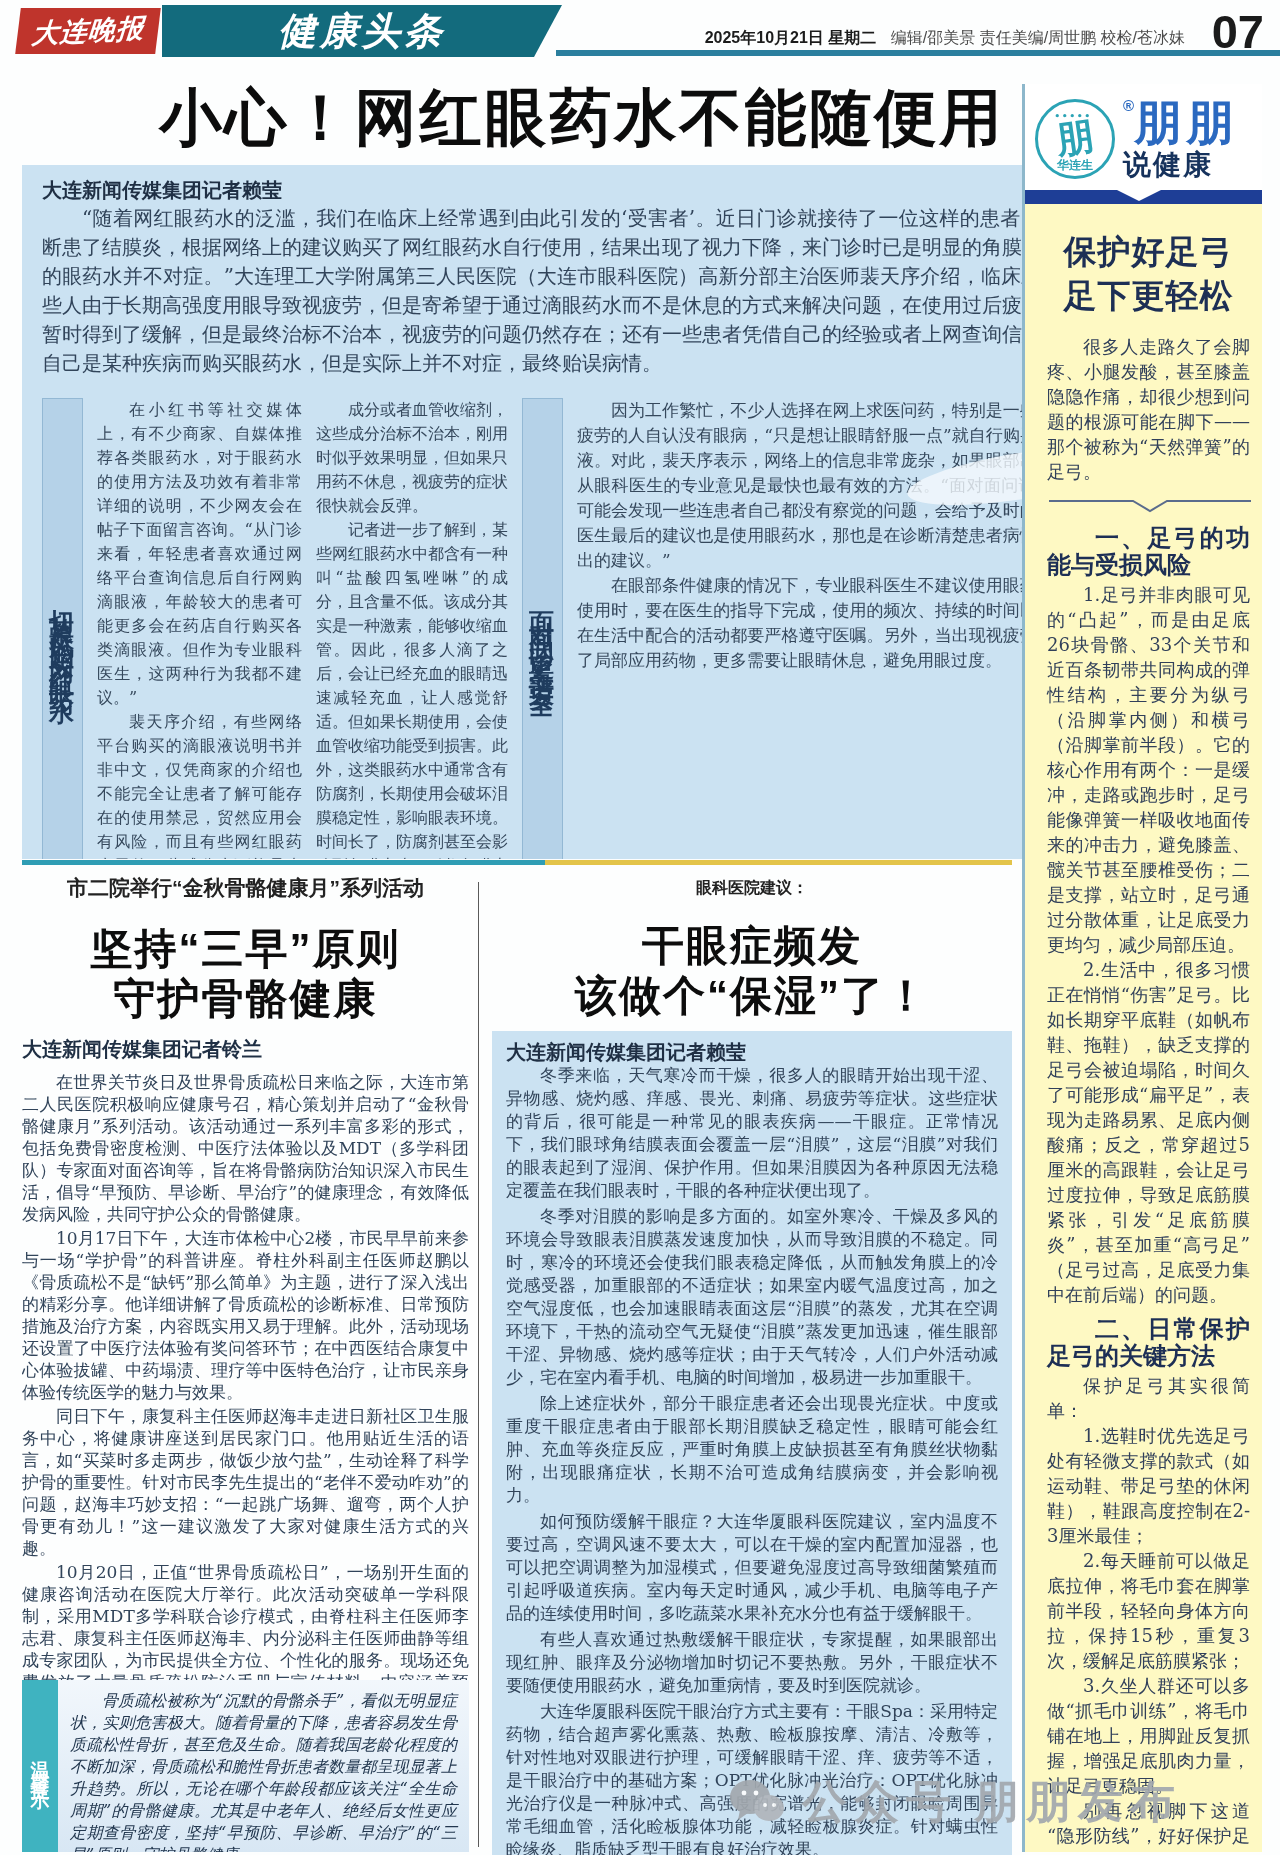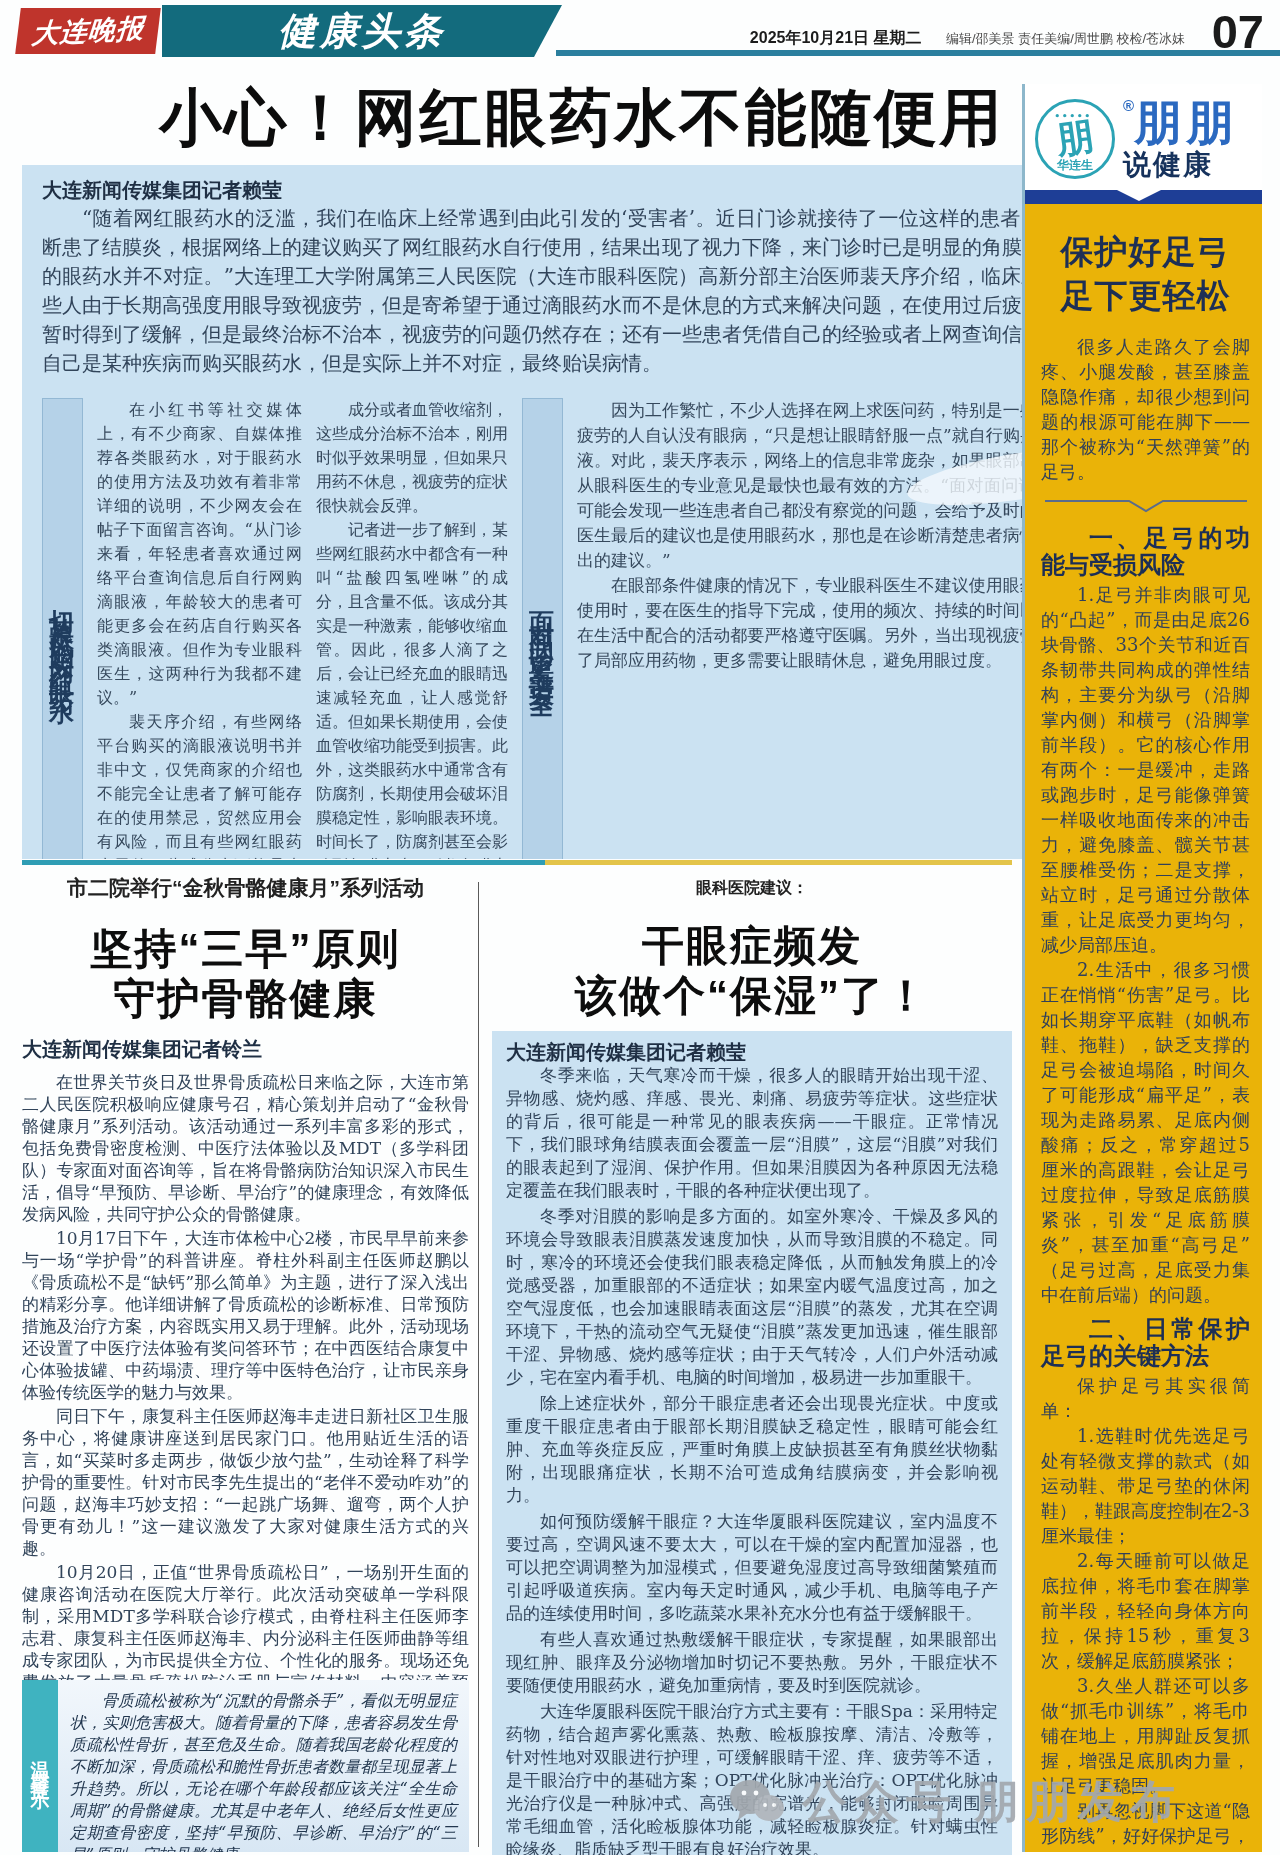--- a/index.html
+++ b/index.html
@@ -29,21 +29,21 @@
   .hdr-banner span {
     color:#fff; font-weight:900; font-size:38px; letter-spacing:4px; font-style:italic;
     font-family:"Liberation Sans","DejaVu Sans",sans-serif;
   }
   .hdr-rule { position:absolute; left:556px; top:50px; right:0; height:6px; background:#2b7f9e; }
   .hdr-date {
     position:absolute; right:95px; top:28px; text-align:right; white-space:nowrap;
     font-family:"Liberation Sans",sans-serif;
   }
   .hdr-date .d { font-weight:bold; font-size:16px; color:#1c1c1c; }
-  .hdr-date .s { font-size:13px; color:#4a4a4a; margin-left:20px; }
+  .hdr-date .s { font-size:16px; color:#4a4a4a; margin-left:10px; }
   .hdr-pagenum {
     position:absolute; right:16px; top:4px; font-size:47px; font-weight:bold; color:#1b1b1b;
     font-family:"Liberation Sans",sans-serif;
   }
 
   
   .main-art { position:absolute; left:22px; top:74px; width:1120px; }
   .main-headline {
     font-family:"Liberation Sans","DejaVu Sans",sans-serif;
     font-weight:900; font-size:62px; color:#0c0c0c; letter-spacing:3px;
@@ -125,21 +125,21 @@
   .logo-sub { position:absolute; bottom:2px; width:100%; text-align:center; color:#2ba3b5; font-weight:bold; font-size:12px; font-family:"Liberation Sans",sans-serif; }
   .logo-right { line-height:1.05; font-family:"Liberation Sans",sans-serif; white-space:nowrap; }
   .logo-reg { color:#2b69c0; font-size:15px; font-weight:bold; vertical-align:top; }
   .logo-name { color:#2b69c0; font-size:48px; font-weight:700; letter-spacing:4px; }
   .logo-tagline { color:#16325c; font-size:28px; font-weight:900; letter-spacing:2px; margin-top:2px; }
   .sb-navybar { height:14px; background:#1e3e96; position:relative; }
   .sb-navybar::after {
     content:""; position:absolute; left:92px; top:0;
     border-left:22px solid transparent; border-right:22px solid transparent; border-top:11px solid #fff;
   }
-  .sb-panel { flex:1; background:#eab308; padding:26px 12px 10px 16px; overflow:hidden; }
+  .sb-panel { flex:1; background:#fef9c3; padding:26px 12px 10px 22px; overflow:hidden; }
   .sb-title {
     text-align:center; font-family:"Liberation Sans","DejaVu Sans",sans-serif;
     font-weight:900; font-size:33px; color:#1d2f55; line-height:44px; letter-spacing:1px;
   }
   .sb-text { margin-top:16px; font-size:18px; line-height:25px; text-align:justify; color:#31405a; }
   .sb-text p { text-indent:2em; margin:0; }
   .sb-chevron { display:block; margin:14px auto 10px auto; }
   .sb-subhead { font-family:"Liberation Sans",sans-serif; font-weight:bold; font-size:24px; color:#1d2f55; line-height:27px; text-indent:2em; margin:8px 0 4px 0; }
 
   

